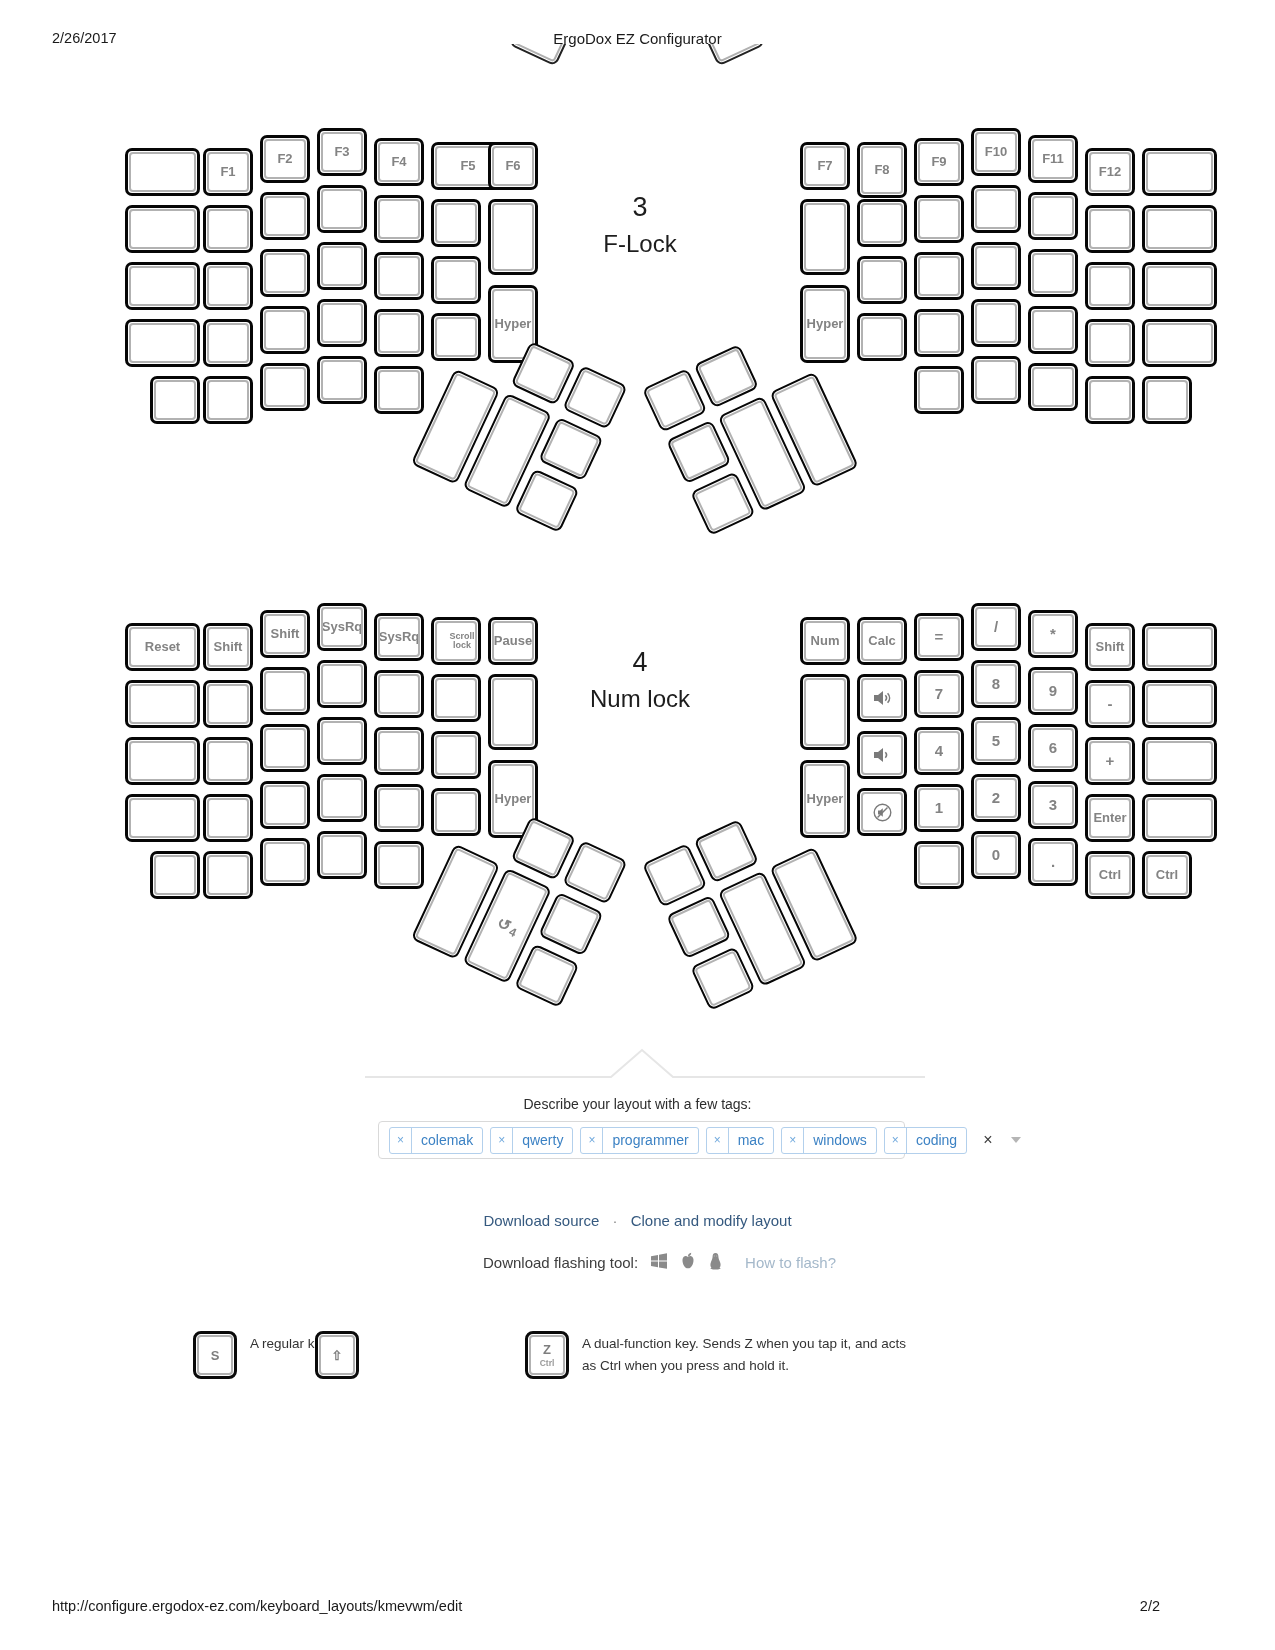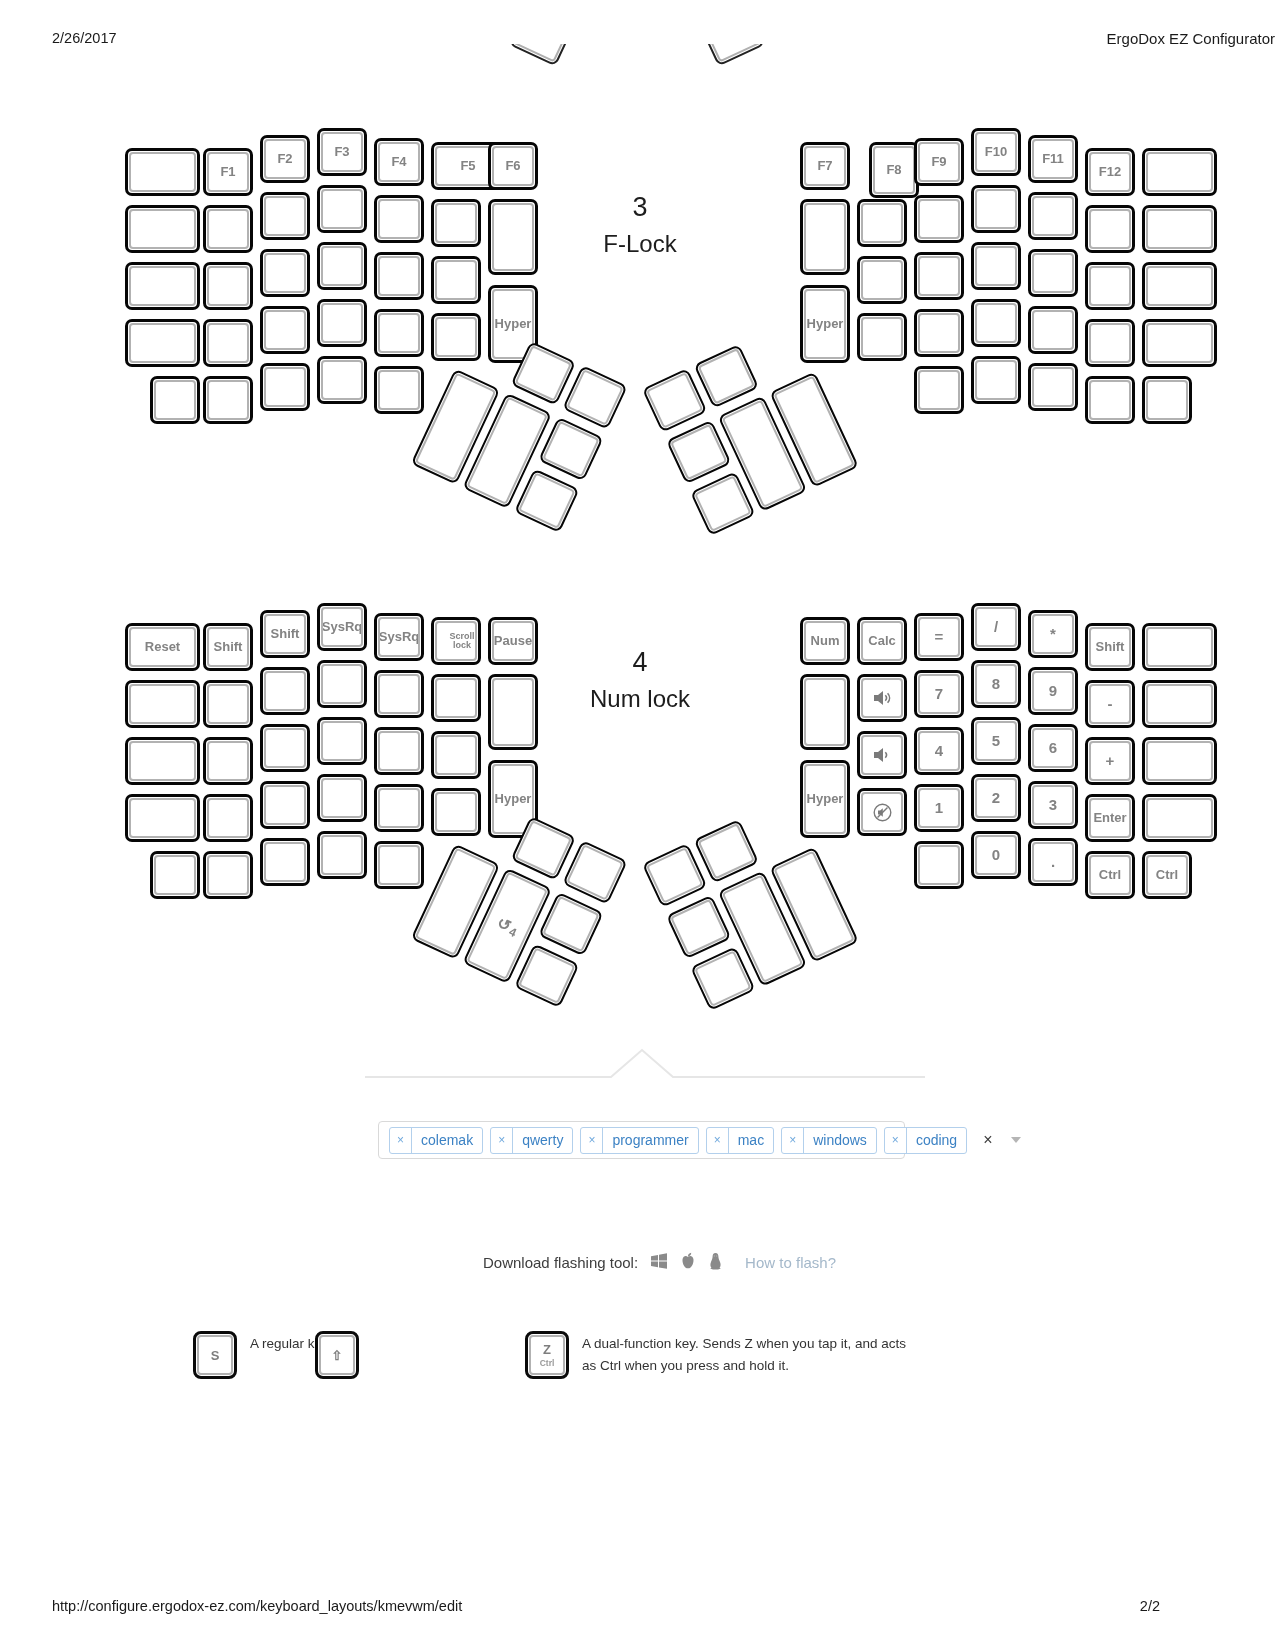--- a/index.html
+++ b/index.html
@@ -1,20 +1,20 @@
 <!DOCTYPE html>
 <html><head>
 <meta charset="utf-8">
 <style>
   html,body{margin:0;padding:0;background:#fff;}
   .page{position:relative;width:1275px;height:1650px;background:#fff;overflow:hidden;
         font-family:"Liberation Sans",sans-serif;color:#1a1a1a;}
   
   .hdr-date{position:absolute;left:52px;top:30px;font-size:14.5px;}
-  .hdr-title{position:absolute;left:0;right:0;top:30px;text-align:right;font-size:15px;}
+  .hdr-title{position:absolute;left:0;right:0;top:30px;text-align:center;font-size:15px;}
   .ftr-url{position:absolute;left:52px;top:1598px;font-size:14.5px;}
   .ftr-page{position:absolute;right:115px;top:1598px;font-size:14.5px;}
   
   .clip-top{position:absolute;left:0;top:44px;width:1275px;height:30px;overflow:hidden;}
   .cutkey{position:absolute;width:52px;height:52px;background:#fff;border:2px solid #222;border-radius:7px;box-sizing:border-box;}
   .cutkey .ci{position:absolute;top:1px;left:1px;right:1px;bottom:1px;border:2px solid #b0b0b0;border-radius:4px;}
   
   .half,.thumb{position:absolute;}
   .thumb{width:171px;height:171px;}
   .key{position:absolute;background:#fff;border:3px solid #060606;border-radius:7px;box-sizing:border-box;}
@@ -184,21 +184,21 @@
         <div class="key" style="left: 249px; top: 238px; width: 50px; height: 48px;">
           <div class="inner"></div>
         </div>
       </div>
       <div class="half" style="left: 800px; top: 128px;">
         <div class="key" style="left: 0px; top: 14px; width: 50px; height: 48px;">
           <div class="inner">
             <span class="lbl">F7</span>
           </div>
         </div>
-        <div class="key" style="left: 57px; top: 14px; width: 50px; height: 56px; margin-left: 12px;">
+        <div class="key" style="left: 57px; top: 14px; width: 50px; height: 56px;">
           <div class="inner">
             <span class="lbl">F8</span>
           </div>
         </div>
         <div class="key" style="left: 114px; top: 10px; width: 50px; height: 48px;">
           <div class="inner">
             <span class="lbl">F9</span>
           </div>
         </div>
         <div class="key" style="left: 171px; top: 0px; width: 50px; height: 48px;">
@@ -670,20 +670,21 @@
       <div class="layer-label" style="left: 530px; top: 647px;">
         <div class="layer-num">4</div>
         <div class="layer-name">Num lock</div>
       </div>
     </div>
 
   <svg class="divider" width="560" height="34" viewBox="0 0 560 34">
     <path d="M0 31 H246 L277 4 L308 31 H560" stroke="#e6e6e6" stroke-width="2" fill="none"></path>
   </svg>
 
+  <div class="prompt">Describe your layout with a few tags:</div>
 
   <div class="tagbox">
     <span id="chips" style="display:flex;gap:7px;">
         <span class="chip">
           <span class="chip-x">×</span>
           <span class="chip-label">colemak</span>
         </span>
         <span class="chip">
           <span class="chip-x">×</span>
           <span class="chip-label">qwerty</span>
@@ -702,20 +703,25 @@
         </span>
         <span class="chip">
           <span class="chip-x">×</span>
           <span class="chip-label">coding</span>
         </span>
       </span>
     <span class="clear-x">×</span>
     <span class="caret"></span>
   </div>
 
+  <div class="linkrow">
+    <span>Download source</span>
+    <span class="sep">·</span>
+    <span>Clone and modify layout</span>
+  </div>
 
   <div class="flashrow">
     <span>Download flashing tool:</span>
     <span class="osicons">
       <span>
         <svg width="18" height="16" viewBox="0 0 18 16">
             <path fill="#8a8a8a" d="M1 3.2 L8 1.9 L8 7.5 L1 7.5 Z M9 1.7 L17 0.3 L17 7.5 L9 7.5 Z M1 8.5 L8 8.5 L8 14.2 L1 12.9 Z M9 8.5 L17 8.5 L17 15.8 L9 14.4 Z"></path>
           </svg>
       </span>
       <span>

